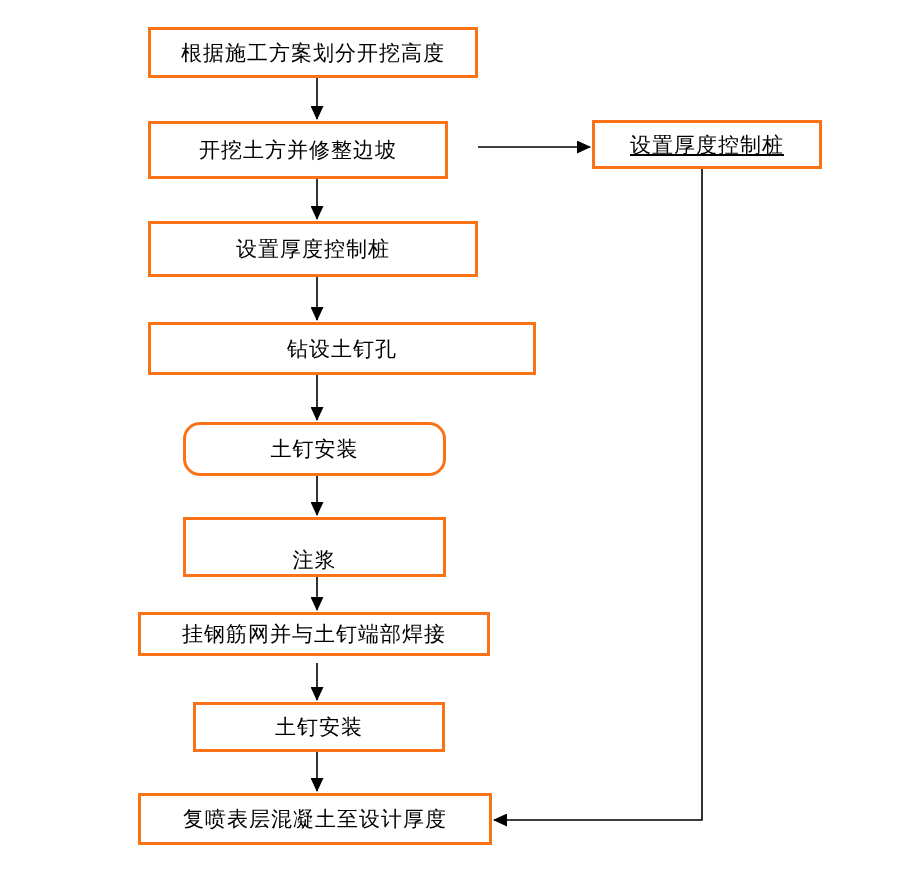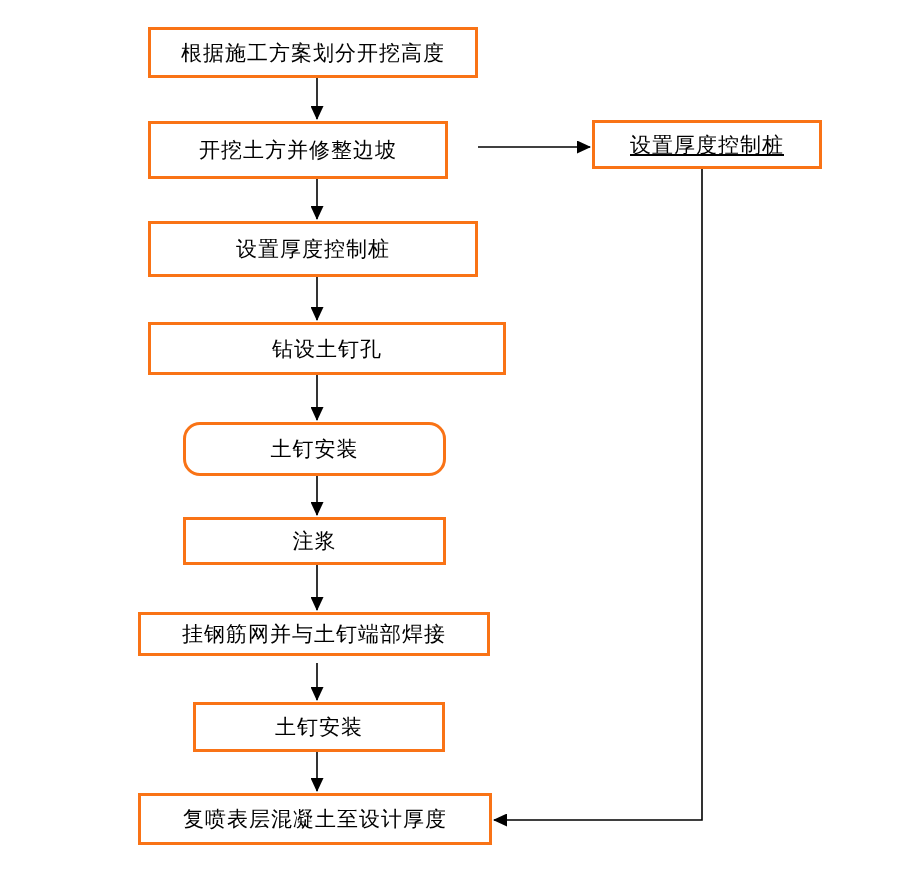--- a/index.html
+++ b/index.html
@@ -37,23 +37,23 @@
     justify-content: center;
     color: #000000;
     font-size: 21px;
     letter-spacing: 1px;
     white-space: nowrap;
   }
   
   .n1  { left: 148px; top:  27px; width: 330px; height: 51px; }
   .n2  { left: 148px; top: 121px; width: 300px; height: 58px; }
   .n3  { left: 148px; top: 221px; width: 330px; height: 56px; }
-  .n4  { left: 148px; top: 322px; width: 358px; height: 53px; align-items: center; }
+  .n4  { left: 148px; top: 322px; width: 388px; height: 53px; align-items: center; }
   .n5  { left: 183px; top: 422px; width: 263px; height: 54px; border-radius: 17px; }
-  .n6  { left: 183px; top: 517px; width: 263px; height: 48px; }
+  .n6  { left: 183px; top: 517px; width: 263px; height: 60px; align-items: flex-end; }
   .n7  { left: 138px; top: 612px; width: 352px; height: 44px; }
   .n8  { left: 193px; top: 702px; width: 252px; height: 50px; }
   .n9  { left: 138px; top: 793px; width: 354px; height: 52px; }
   
   .n10 { left: 592px; top: 120px; width: 230px; height: 49px; text-decoration: underline; }
 </style>
 </head>
 <body>
 
 <div class="canvas">

